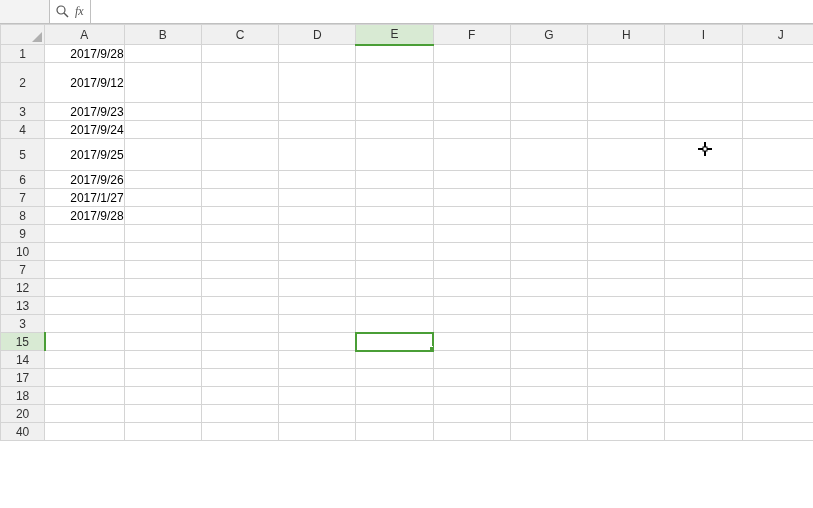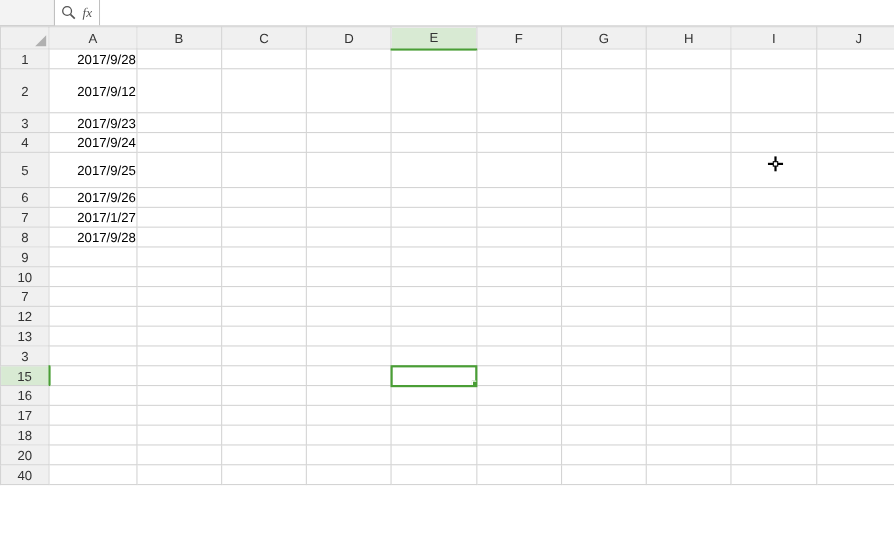--- a/index.html
+++ b/index.html
@@ -370,21 +370,21 @@
           <td class="cell" style="height:18px"></td>
           <td class="cell" style="height:18px"></td>
           <td class="cell selected" style="height:18px"></td>
           <td class="cell" style="height:18px"></td>
           <td class="cell" style="height:18px"></td>
           <td class="cell" style="height:18px"></td>
           <td class="cell" style="height:18px"></td>
           <td class="cell" style="height:18px"></td>
         </tr>
         <tr style="height:18px">
-          <th class="rowhdr">16</th>
+          <th class="rowhdr">14</th>
           <td class="cell" style="height:18px"></td>
           <td class="cell" style="height:18px"></td>
           <td class="cell" style="height:18px"></td>
           <td class="cell" style="height:18px"></td>
           <td class="cell" style="height:18px"></td>
           <td class="cell" style="height:18px"></td>
           <td class="cell" style="height:18px"></td>
           <td class="cell" style="height:18px"></td>
           <td class="cell" style="height:18px"></td>
           <td class="cell" style="height:18px"></td>

